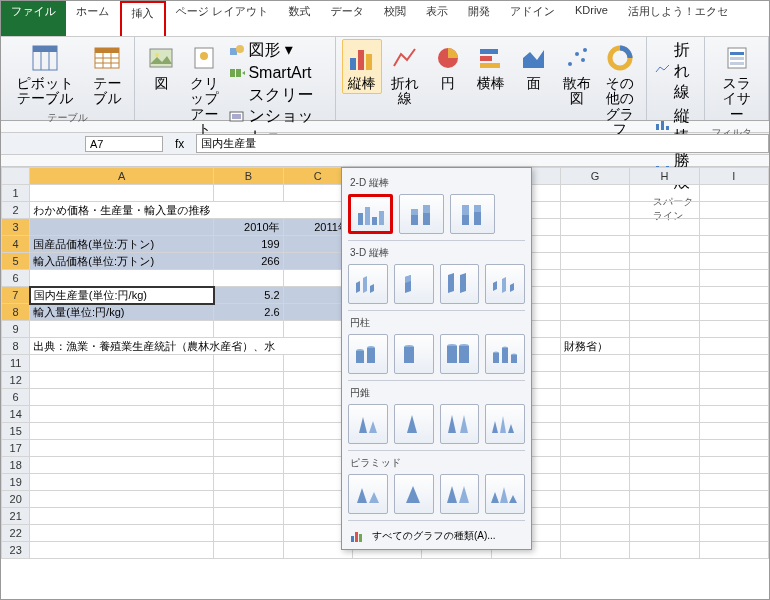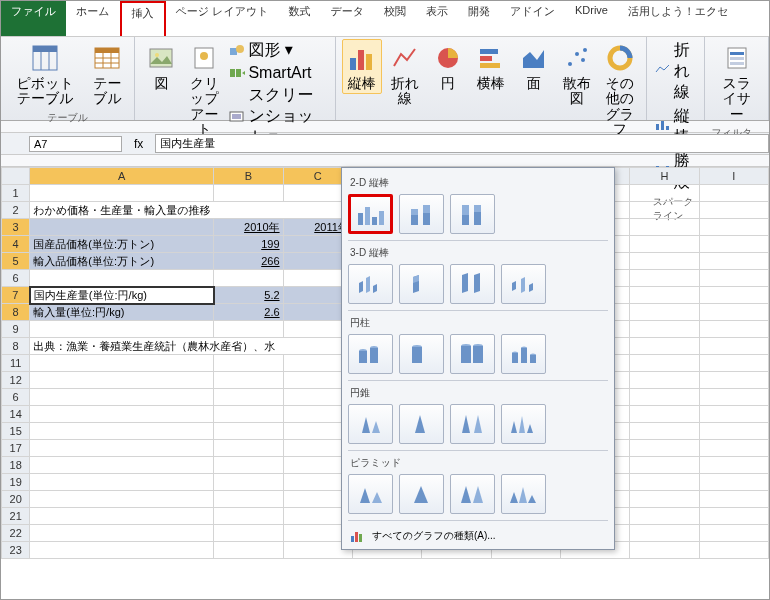--- a/index.html
+++ b/index.html
@@ -15,37 +15,37 @@
 .group-items { display: flex; gap: 3px; flex: 1; align-items: flex-start; }
 .group-label { font-size: 10px; color: #5a5a5a; padding: 1px 0 2px; }
 .rbtn { display: flex; flex-direction: column; align-items: center; gap: 2px; padding: 2px 3px; border: 1px solid transparent; border-radius: 2px; }
 .rbtn .ico { width: 32px; height: 32px; display: flex; align-items: center; justify-content: center; }
 .rbtn .lbl { font-size: 14px; text-align: center; line-height: 1.1; }
 .small-stack { display: flex; flex-direction: column; gap: 1px; }
 .sbtn { display: flex; align-items: center; gap: 3px; font-size: 16px; padding: 1px 2px; }
 .sbtn .sico { width: 16px; height: 16px; }
 
 .name-box-row { display: flex; align-items: center; height: 22px; border-bottom: 1px solid #ccc; background: #eef1f5; }
-.name-box { width: 93px; background: #fff; border: 1px solid #aaa; margin-left: 28px; padding: 1px 4px; font-size: 11px; }
+.name-box { width: 78px; background: #fff; border: 1px solid #aaa; margin-left: 84px; padding: 1px 4px; font-size: 11px; }
 .fx { margin: 0 12px; font-size: 12px; }
 .formula { flex: 1; background: #fff; border: 1px solid #aaa; padding: 1px 4px; font-size: 11px; }
 .thin-bar { height: 12px; border-bottom: 1px solid #ccc; background: #f7f8fa; }
 
 .grid-wrap { position: relative; }
 table.sheet { border-collapse: collapse; width: 100%; }
 .sheet th, .sheet td { border: 1px solid #d4d4d4; font-size: 11px; height: 17px; padding: 0 3px; }
 .sheet th { background: #e9edf2; font-weight: normal; color: #333; text-align: center; }
 .sheet .rowhdr { width: 27px; background: #e9edf2; text-align: center; }
 .sheet .corner { width: 27px; background: #e9edf2; }
 .colA { width: 175px; } .colB { width: 66px; } .colC { width: 66px; } .colD { width: 66px; } .colE { width: 66px; } .colF { width: 66px; } .colG { width: 66px; } .colH { width: 66px; } .colI { width: 66px; }
 .sel { background: #c3cde0; }
 .sel-hdr { background: #f5c35a !important; }
-.right { text-align: right; text-decoration: underline; }
-
-.dropdown { position: absolute; top: 0; left: 340px; width: 274px; background: #f3f5f8; border: 1px solid #8a95a6; box-shadow: 2px 2px 6px rgba(0,0,0,.25); padding: 6px 6px 4px; }
+.right { text-align: right; }
+
+.dropdown { position: absolute; top: 0; left: 340px; width: 191px; background: #f3f5f8; border: 1px solid #8a95a6; box-shadow: 2px 2px 6px rgba(0,0,0,.25); padding: 6px 6px 4px; }
 .dd-section-title { font-size: 10px; color: #444; margin: 2px 0 4px 2px; }
 .dd-row { display: flex; gap: 6px; margin-bottom: 6px; }
 .dd-item { width: 45px; height: 40px; background: linear-gradient(#fefefe,#e9eef5); border: 1px solid #a9b3c4; border-radius: 2px; display: flex; align-items: center; justify-content: center; }
 .dd-item.sel { border: 3px solid #d00; }
 .dd-sep { height: 1px; background: #c7ccd6; margin: 3px 0 5px; }
 .dd-item.blue { color: #3a6fb5; }
 .dd-all { display: flex; align-items: center; gap: 6px; font-size: 10px; padding: 3px 2px 2px; }
 
 svg { display: block; }
 </style>

